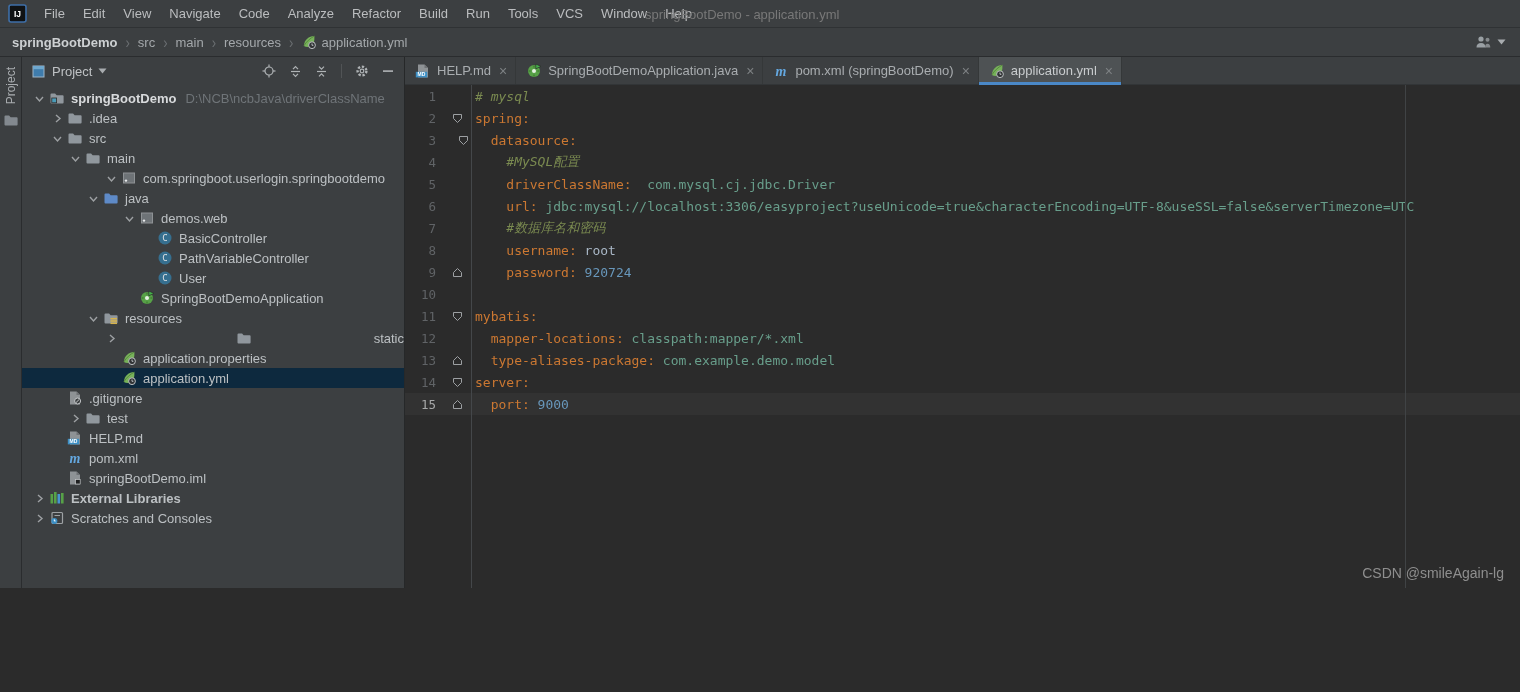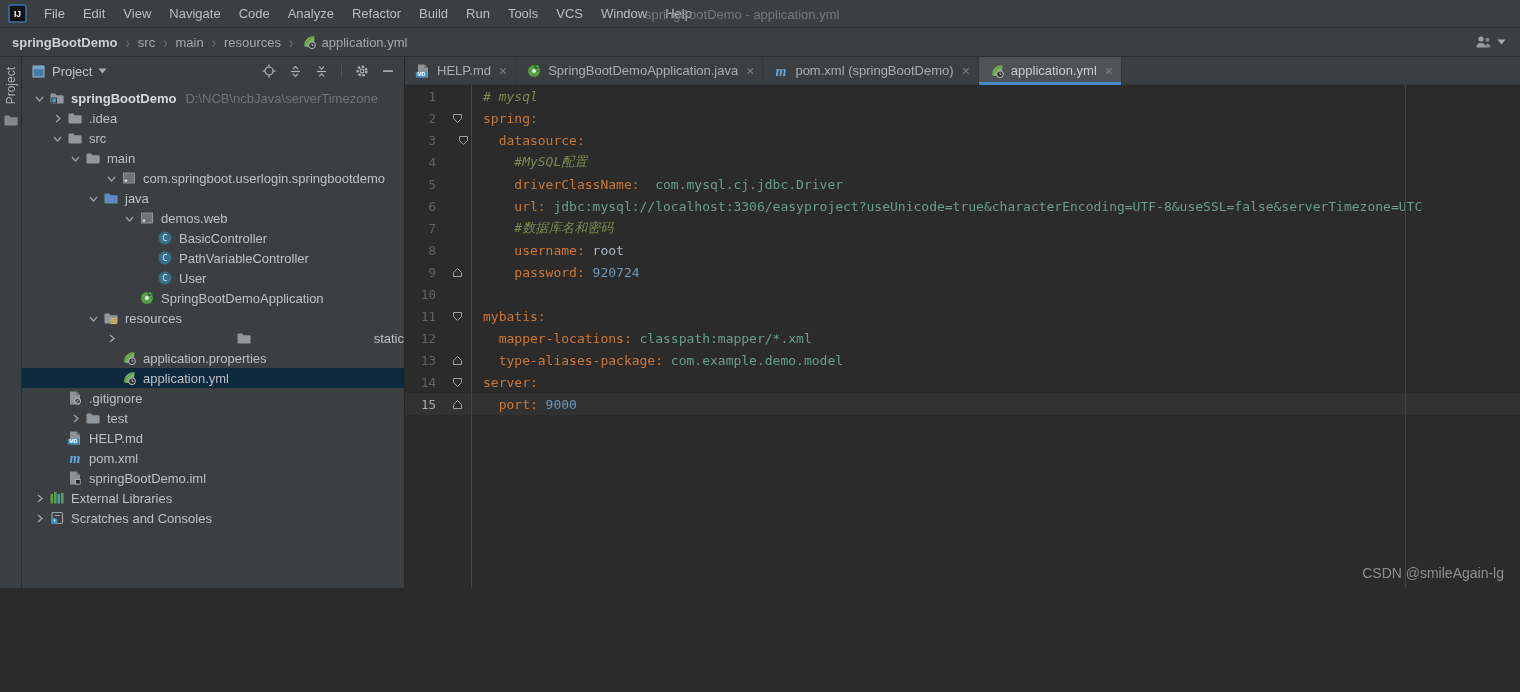--- a/index.html
+++ b/index.html
@@ -57,21 +57,21 @@
   .code-area{flex:1;position:relative;font-family:"DejaVu Sans Mono","Liberation Mono",monospace;font-size:13px;overflow:hidden;}
   .gutter-line{position:absolute;left:66px;top:0;bottom:0;width:1px;background:#44474A;z-index:3;}
   .wrap-guide{position:absolute;left:1000px;top:0;bottom:0;width:1px;background:#404345;z-index:3;}
   .code-line{display:flex;height:22px;align-items:center;position:relative;z-index:1;}
   .code-line.current{background:#323232;}
   .ln{width:40px;flex:none;text-align:right;color:#606366;padding-right:9px;font-size:12.5px;}
   .ln.cur{color:#A7A8A9;}
   .fold{width:26px;flex:none;height:100%;display:flex;align-items:center;}
   .fold .m{margin-left:7px;display:inline-flex;line-height:0;}
   .fold .m.nest1{margin-left:13px;}
-  .line-text{padding-left:12px;white-space:pre;}
+  .line-text{padding-left:4px;white-space:pre;}
   .tk-key{color:var(--c-key);}
   .tk-value{color:var(--c-value);}
   .tk-comment{color:var(--c-comment);font-style:italic;}
   .tk-number{color:var(--c-number);}
   .tk-plainval{color:var(--c-plain);}
   .tk-plain{color:var(--c-plain);}
 
   .watermark{position:absolute;right:16px;bottom:7px;font-size:14px;color:#8E8E8E;z-index:5;}
 </style>
 </head>
@@ -227,21 +227,21 @@
                 <polyline points="2,4 5.5,8 9,4" fill="none" stroke="#9DA0A3" stroke-width="1.4"></polyline>
               </svg>
             </span>
             <span class="icn tree-icn">
               <svg width="16" height="16">
                 <path d="M1.5 4.5 q0-1 1-1 h3.6 l1.5 1.7 h6 q1 0 1 1 v6.3 q0 1-1 1 h-11.1 q-1 0-1-1 Z" fill="#90979D"></path>
                 <rect x="2.8" y="8" width="4.8" height="4.8" fill="#4A9BB8" stroke="#2B2B2B" stroke-width="0.8"></rect>
               </svg>
             </span>
             <span class="tree-label bold">springBootDemo</span>
-            <span class="tree-hint">D:\NCB\ncbJava\serverTimezone</span>
+            <span class="tree-hint">D:\NCB\ncbJava\driverClassName</span>
           </div>
           <div class="tree-row" style="padding-left: 26px;">
             <span class="chev">
               <svg width="11" height="11">
                 <polyline points="4,2 8,5.5 4,9" fill="none" stroke="#9DA0A3" stroke-width="1.4"></polyline>
               </svg>
             </span>
             <span class="icn tree-icn">
               <svg width="16" height="16">
                 <path d="M1.5 4.5 q0-1 1-1 h3.6 l1.5 1.7 h6 q1 0 1 1 v6.3 q0 1-1 1 h-11.1 q-1 0-1-1 Z" fill="#90979D"></path>
@@ -468,21 +468,21 @@
             <span class="chev"></span>
             <span class="icn tree-icn">
               <svg width="16" height="16">
                 <path d="M3 1.5 h6.5 l3.5 3.5 v9.5 h-10 Z" fill="#8E9295"></path>
                 <path d="M9.5 1.5 l3.5 3.5 h-3.5 Z" fill="#6E7174"></path>
                 <rect x="8.6" y="9.6" width="4.6" height="4.4" fill="#1E1F20" stroke="#C3C6C8" stroke-width="0.7"></rect>
               </svg>
             </span>
             <span class="tree-label">springBootDemo.iml</span>
           </div>
-          <div class="tree-row" style="padding-left: 8px;">
+          <div class="tree-row" style="padding-left: 8px; font-weight: bold;">
             <span class="chev">
               <svg width="11" height="11">
                 <polyline points="4,2 8,5.5 4,9" fill="none" stroke="#9DA0A3" stroke-width="1.4"></polyline>
               </svg>
             </span>
             <span class="icn tree-icn">
               <svg width="16" height="16">
                 <rect x="1.5" y="4" width="2.6" height="9.5" fill="#57A147"></rect>
                 <rect x="5" y="2" width="2.6" height="11.5" fill="#57A147"></rect>
                 <rect x="8.5" y="4" width="2.6" height="9.5" fill="#4795D1"></rect>

